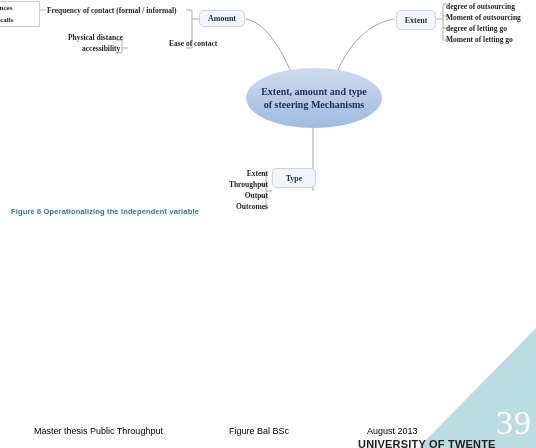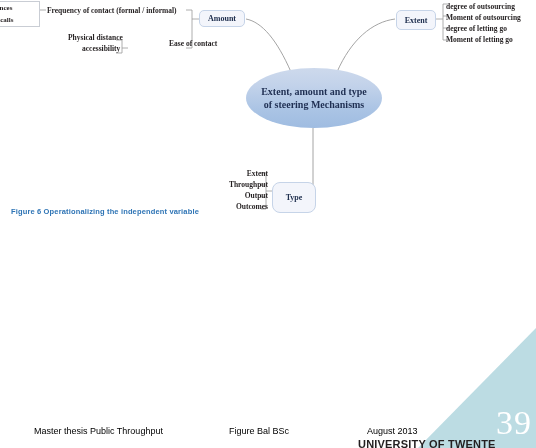--- a/index.html
+++ b/index.html
@@ -97,24 +97,23 @@
     height: 17px;
   }
   #node-extent {
     left: 396px;
     top: 10px;
     width: 40px;
     height: 20px;
   }
   #node-type {
     left: 272px;
-    top: 182px;
+    top: 168px;
     width: 44px;
-    height: 31px;
-    border-radius: 8px;
+    height: 20px;
   }
 
   
   .leaf {
     position: absolute;
     font-family: "Liberation Serif", serif;
     font-size: 7.5px;
     font-weight: bold;
     color: #231f20;
     white-space: nowrap;

